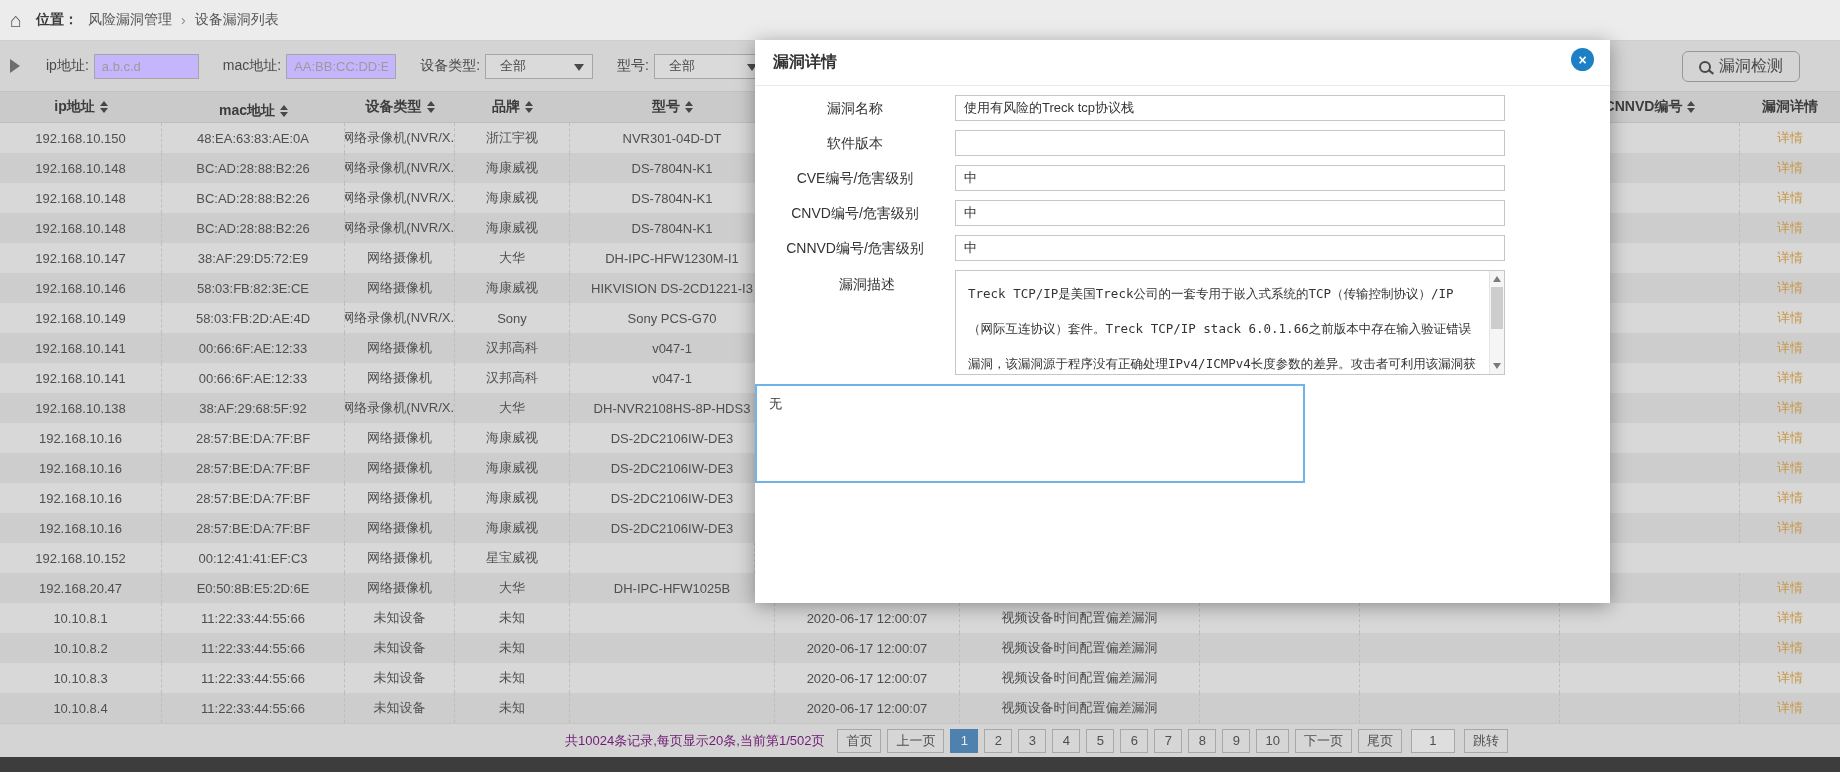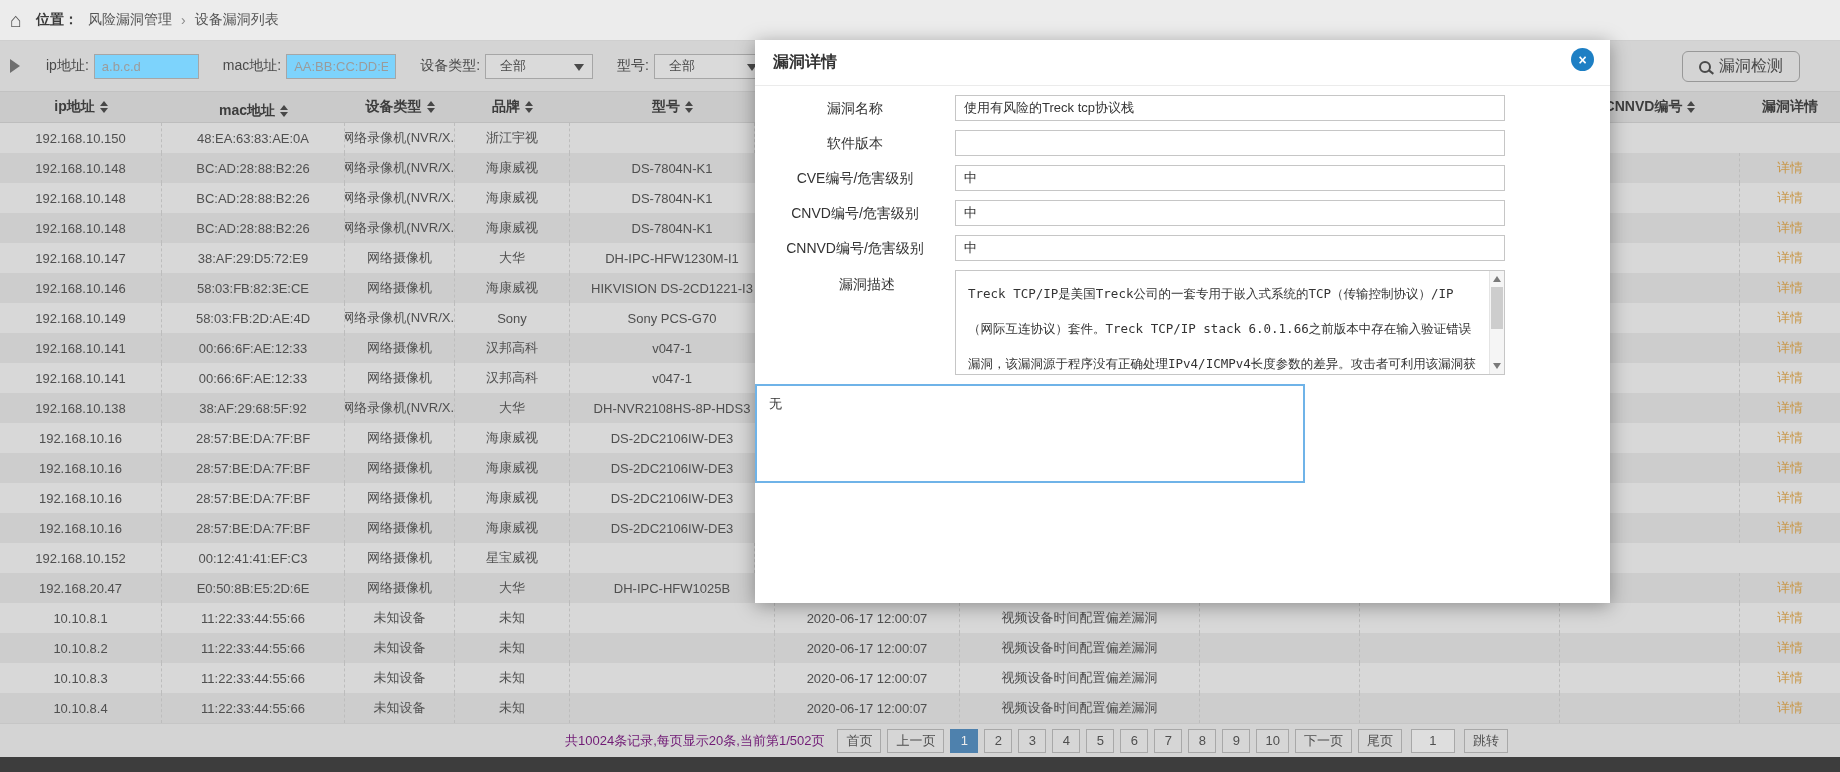--- a/index.html
+++ b/index.html
@@ -13,21 +13,21 @@
   .bc-prefix { font-size:14px; font-weight:bold; color:#3a3a3a; margin-right:10px; }
   .bc-item { font-size:14px; color:#555; }
   .bc-sep { font-size:14px; color:#8a8a8a; margin:0 9px; }
 
   
   .filterbar { position:absolute; left:0; top:41px; width:1840px; height:51px;
     background:#d4d4d4; border-bottom:1px solid #c2c2c2; display:flex; align-items:center; }
   .collapse-tri { width:0; height:0; border-top:7px solid transparent; border-bottom:7px solid transparent;
     border-left:10px solid #6e6e6e; margin:0 26px 0 10px; }
   .f-label { font-size:14px; color:#4a4a4a; margin-right:5px; white-space:nowrap; }
-  .f-input { height:25px; background:#7dd3fc; border:1px solid #a6a6a6; font-size:13px; color:#555;
+  .f-input { height:25px; background:#c4b5fd; border:1px solid #a6a6a6; font-size:13px; color:#555;
     padding:0 7px; font-family:"Liberation Sans",sans-serif; }
   .f-input::placeholder { color:#9b9b9b; }
   .f-group { display:flex; align-items:center; margin-right:24px; }
   .f-select { position:relative; height:25px; background:#dadada; border:1px solid #a6a6a6;
     font-size:13px; color:#4a4a4a; display:flex; align-items:center; padding:0 24px 0 14px; }
   .f-select .car { position:absolute; right:8px; top:9px; width:0; height:0;
     border-left:5px solid transparent; border-right:5px solid transparent; border-top:7px solid #4a4a4a; }
   .scan-btn { position:absolute; right:40px; top:10px; height:31px; padding:0 16px;
     border:1px solid #989898; border-radius:6px; background:transparent; display:flex;
     align-items:center; font-size:16px; color:#4a4a4a; cursor:pointer; }
@@ -230,20 +230,21 @@
     <div class="th" style="width: 100px;">
       <span>漏洞详情</span>
     </div>
   </div>
 <div class="tbody" id="tbody">
     <div class="tr">
       <div class="td" style="width: 162px;">192.168.10.150</div>
       <div class="td" style="width: 183px;">48:EA:63:83:AE:0A</div>
       <div class="td" style="width: 110px;">网络录像机(NVR/X..</div>
       <div class="td" style="width: 115px;">浙江宇视</div>
+      <div class="td" style="width: 205px;">NVR301-04D-DT</div>
       <div class="td" style="width: 185px;"></div>
       <div class="td" style="width: 240px;"></div>
       <div class="td" style="width: 160px;"></div>
       <div class="td" style="width: 200px;"></div>
       <div class="td" style="width: 180px;"></div>
       <div class="td" style="width: 100px;">
         <span class="detail-link">详情</span>
       </div>
     </div>
     <div class="tr">

